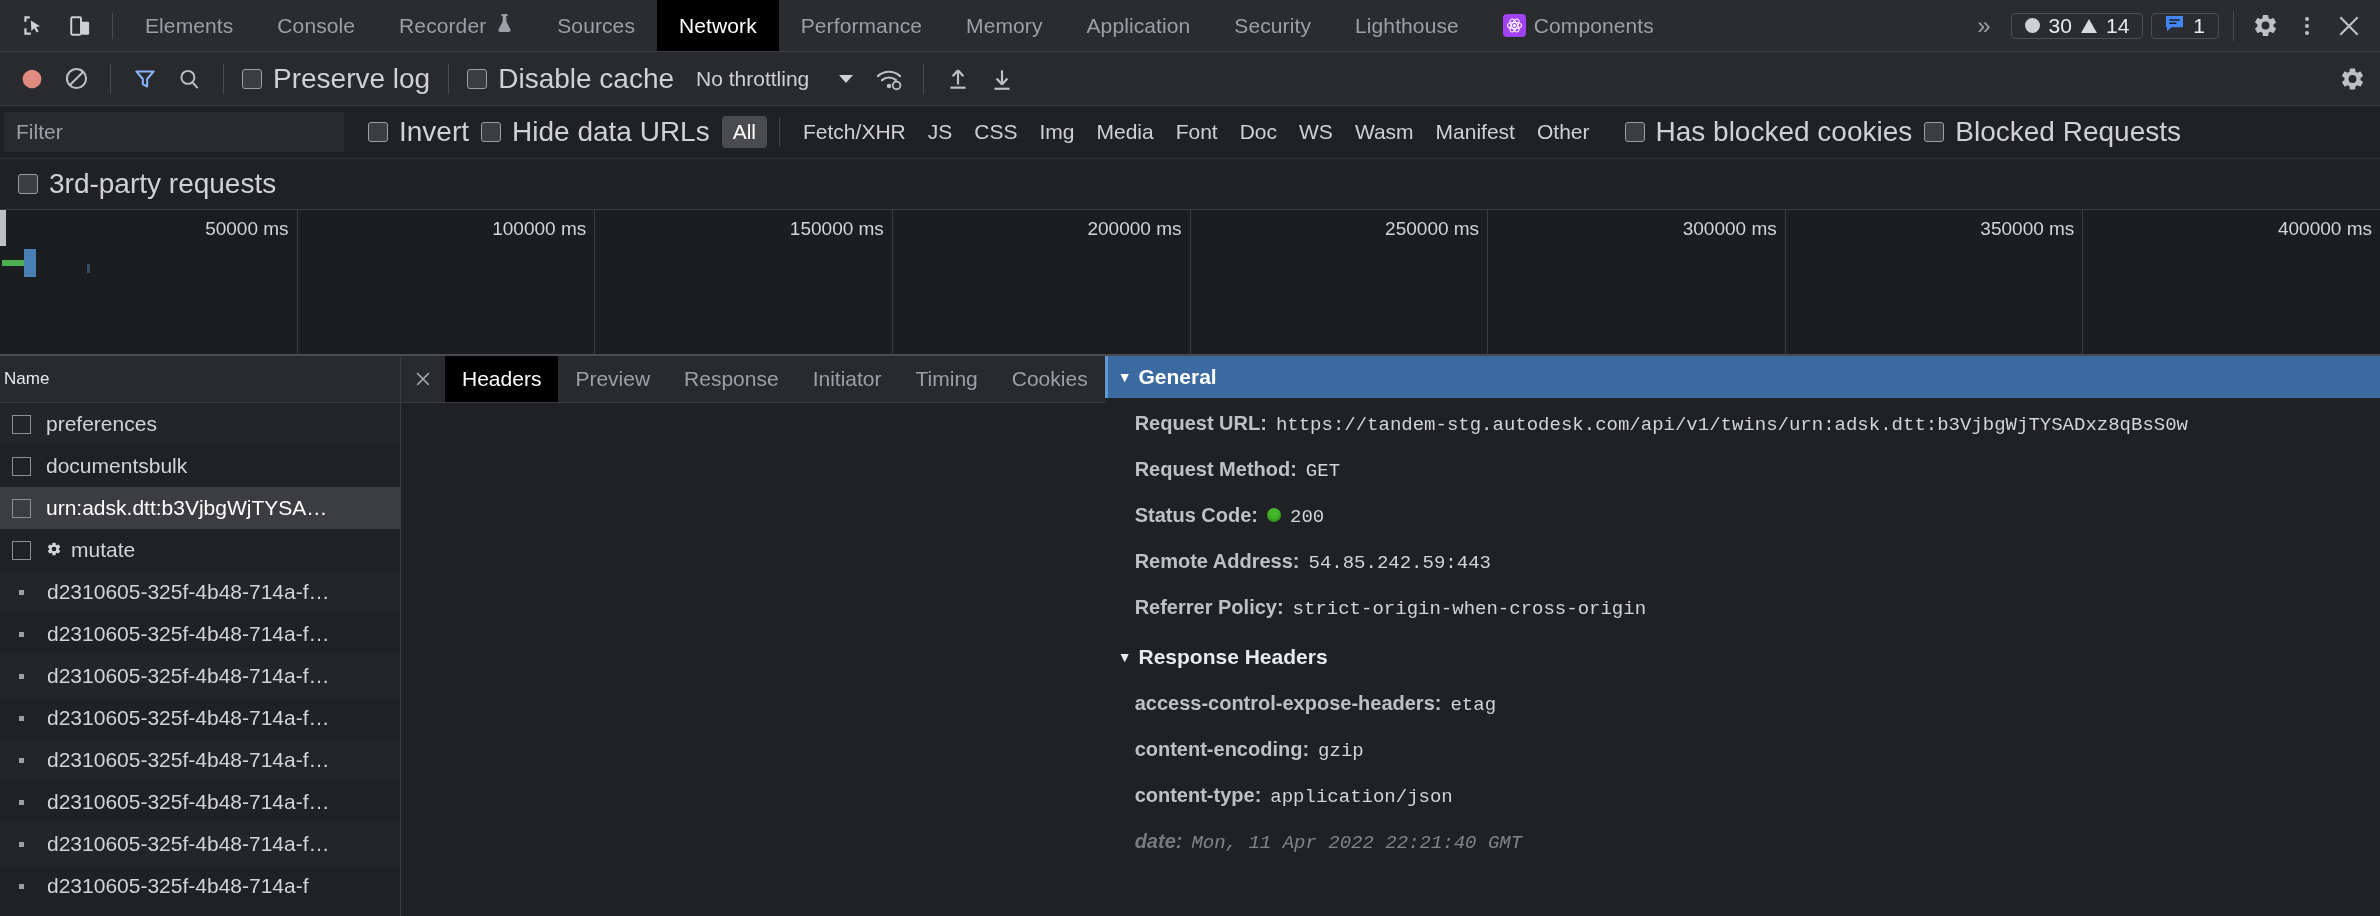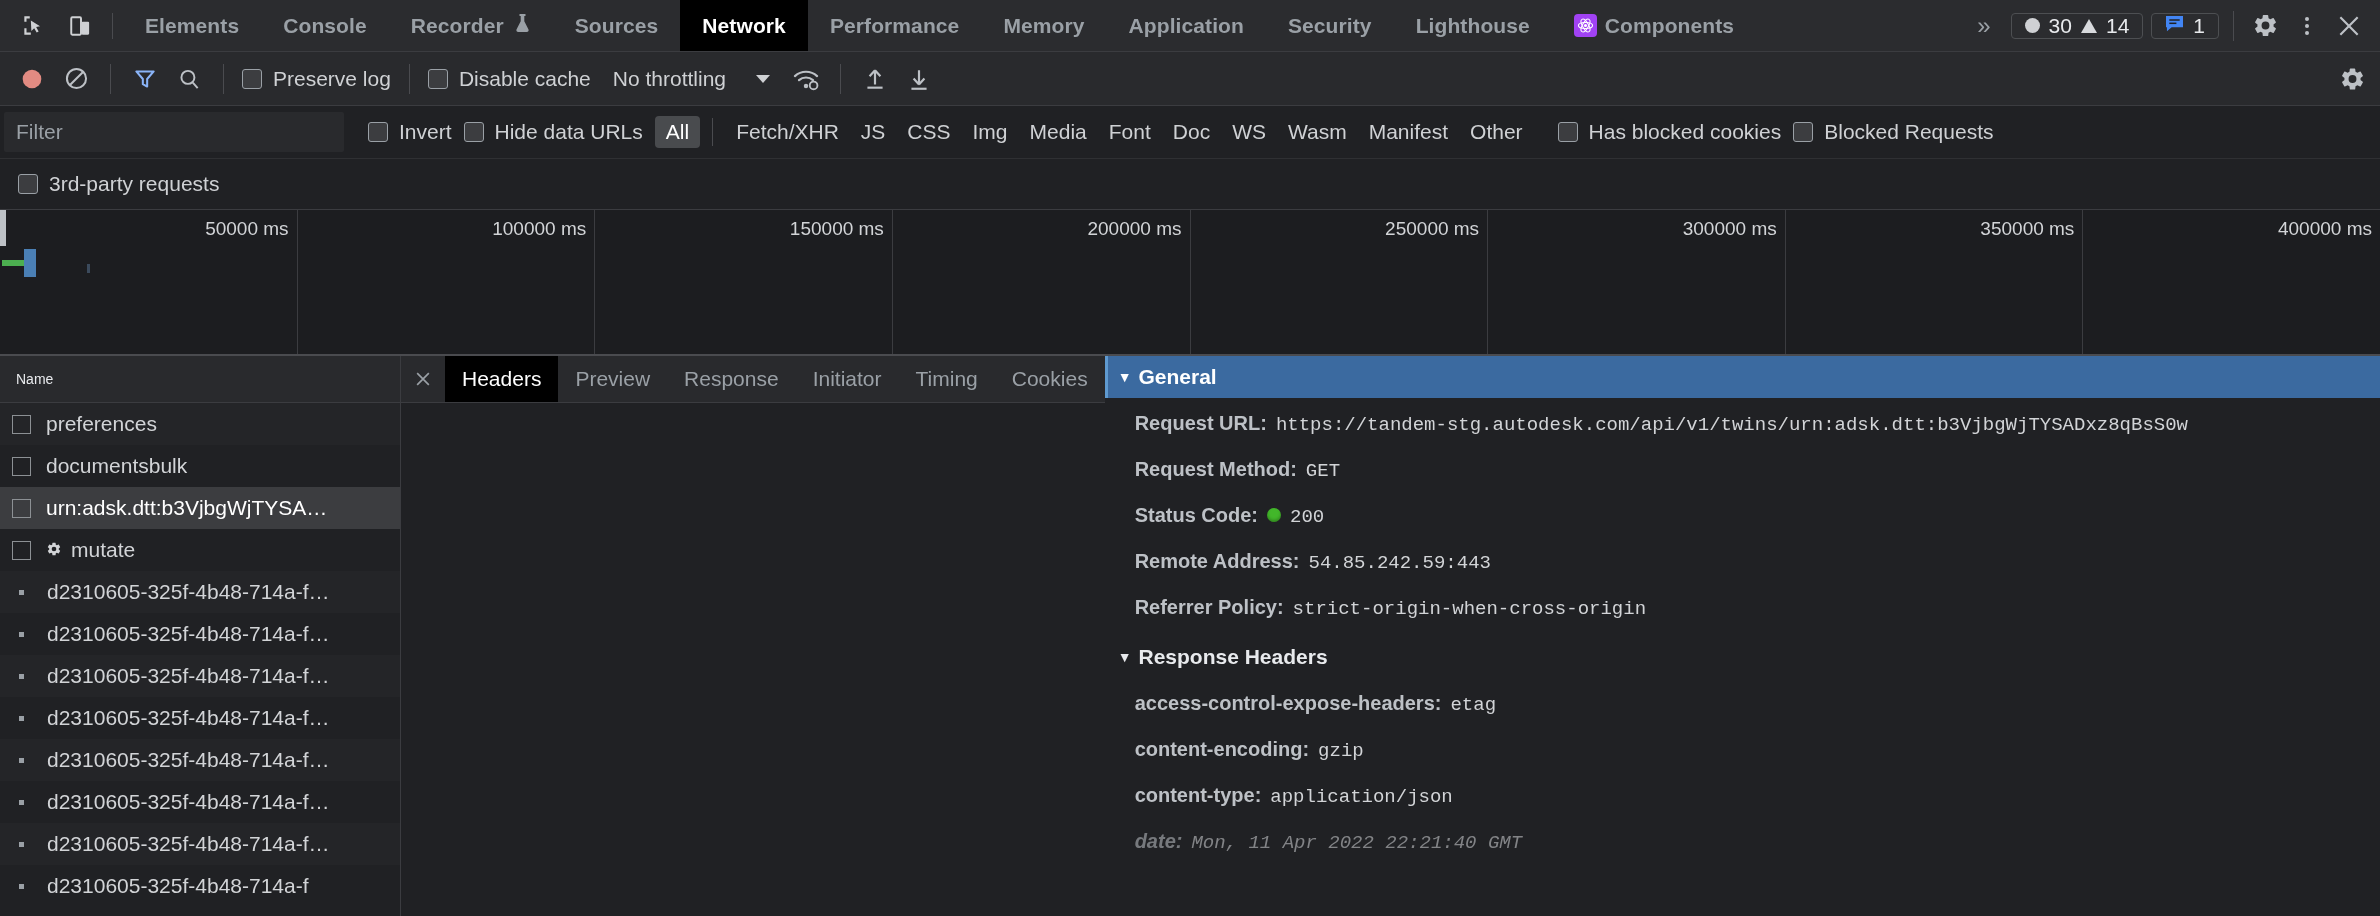--- a/index.html
+++ b/index.html
@@ -54,21 +54,20 @@
     background: #4a4b4f;
     margin: 13px 10px;
     height: 26px;
     align-self: center;
   }
   .main-tabs {
     display: flex;
     align-items: stretch;
     flex: 1;
     min-width: 0;
-    font-weight: bold;
   }
   .mtab {
     display: flex;
     align-items: center;
     gap: 8px;
     padding: 0 22px;
     font-size: 010px;
     font-size: 21px;
     color: #9aa0a6;
     white-space: nowrap;
@@ -140,21 +139,21 @@
   .ntbtn {
     width: 44px; height: 44px;
     display: flex; align-items: center; justify-content: center;
     border-radius: 3px;
   }
   .vdiv {
     width: 1px; height: 30px; background: #4a4b4f; margin: 0 12px;
   }
   .cbitem {
     display: flex; align-items: center; gap: 11px;
-    font-size: 21px; color: #cfd1d4;
+    font-size: 28px; color: #cfd1d4;
     padding: 0 6px;
     white-space: nowrap;
   }
   .cbox {
     width: 20px; height: 20px;
     border: 1.6px solid #9aa0a6;
     border-radius: 3px;
     background: #3c3d40;
     box-sizing: border-box;
     flex: none;
@@ -296,22 +295,22 @@
     display: flex;
     flex-direction: column;
     background: #202124;
     overflow: hidden;
   }
   .req-head {
     height: 46px;
     min-height: 46px;
     display: flex;
     align-items: center;
-    padding-left: 16px;
-    font-size: 14px;
+    padding-left: 4px;
+    font-size: 17px;
     color: #e8eaed;
     border-bottom: 1px solid #3b3c40;
     background: #292a2d;
   }
   .req-rows { flex: 1; overflow: hidden; }
   .req-row {
     height: 42px;
     display: flex;
     align-items: center;
     padding-left: 12px;

